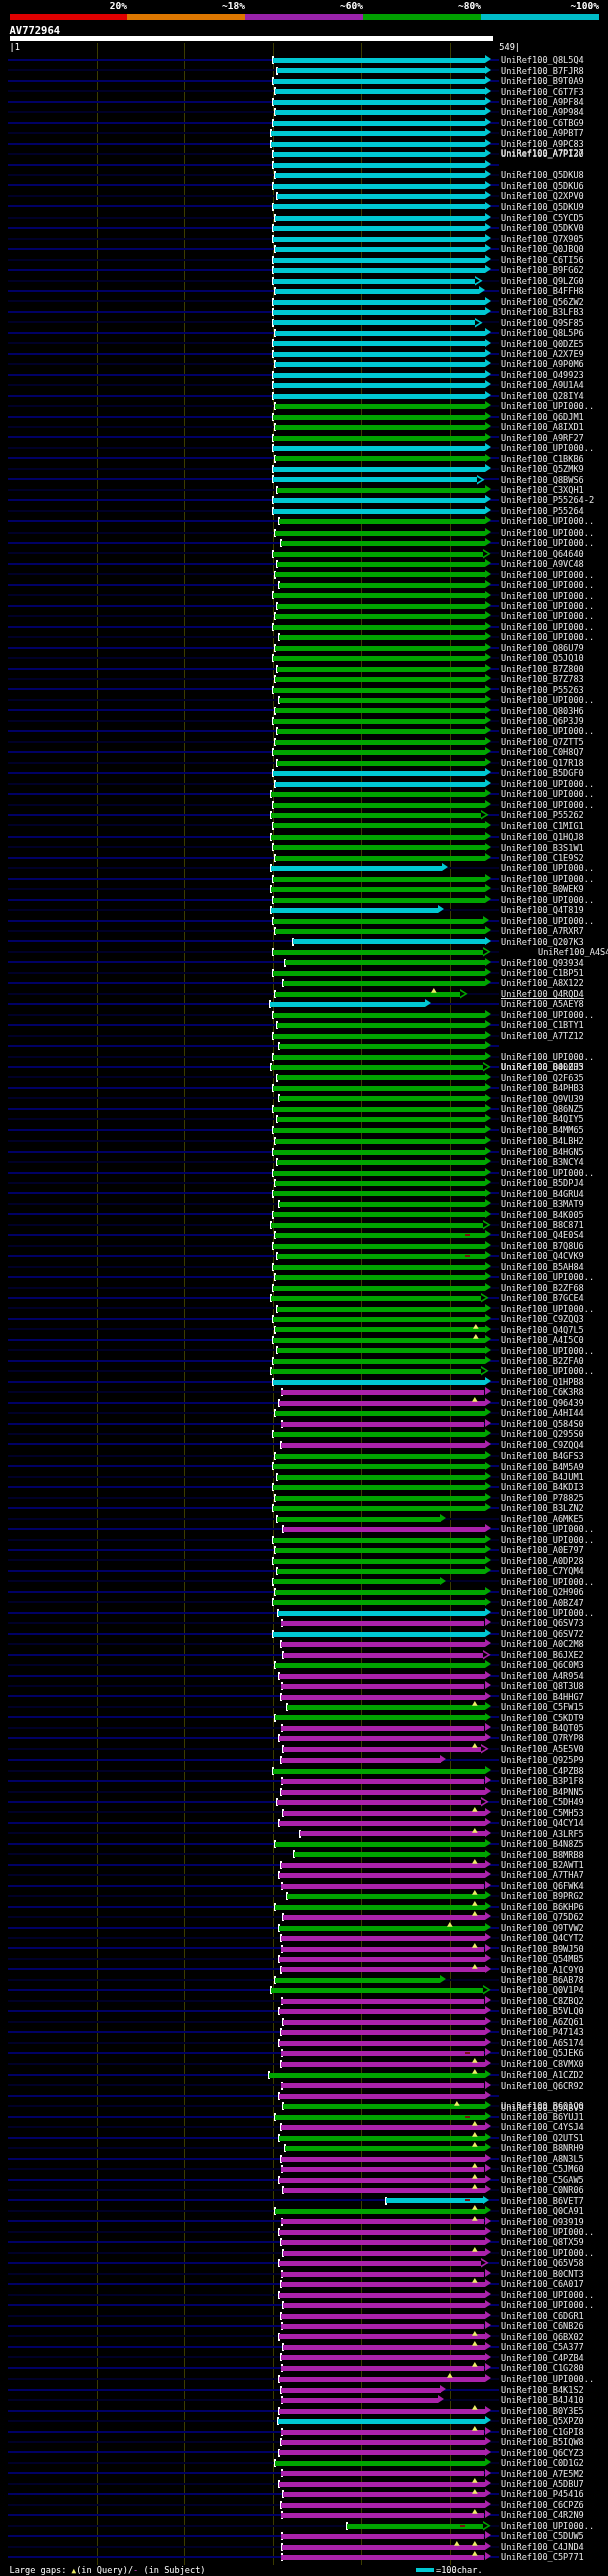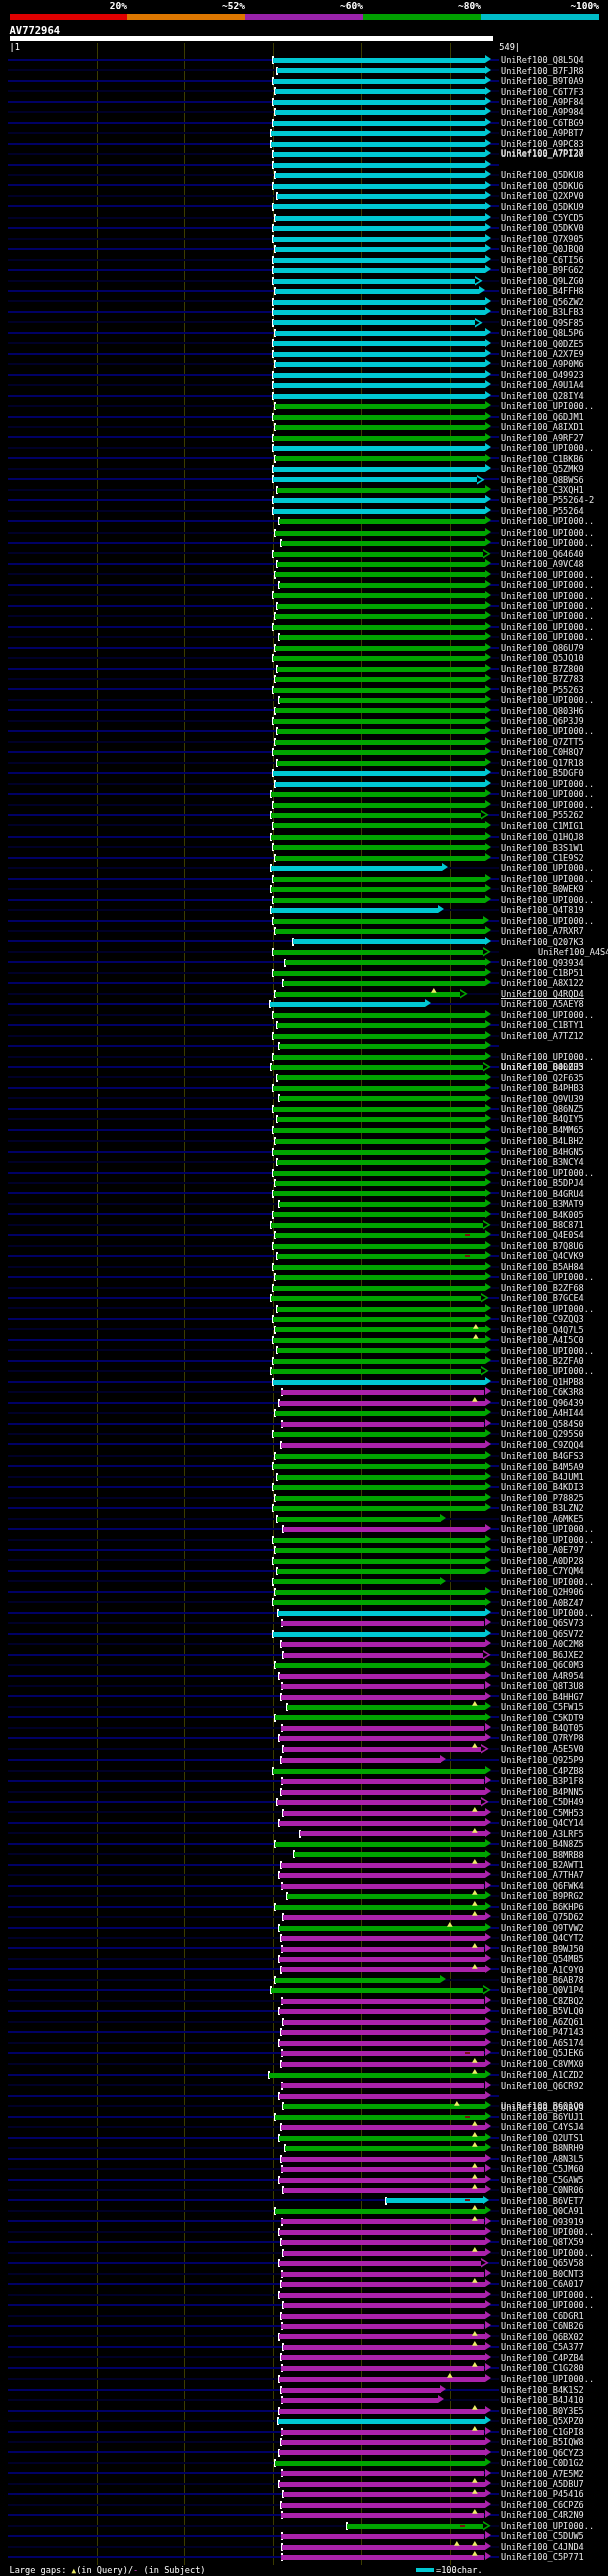--- a/index.html
+++ b/index.html
@@ -29,21 +29,21 @@
   #scale-legend{left:436px;top:2565px;font-size:8.6px;line-height:10.5px;color:#fff;white-space:pre;}
 </style>
 </head>
 <body>
 
 <div id="stage">
   <div id="identity-scale">
       <div class="seg" style="left: 9.5px; width: 118px; background: rgb(224, 0, 0);"></div>
       <div class="pctlab" style="left: 127px;">20%</div>
       <div class="seg" style="left: 127px; width: 118px; background: rgb(221, 119, 0);"></div>
-      <div class="pctlab" style="left: 245px;">~52%</div>
+      <div class="pctlab" style="left: 245px;">~18%</div>
       <div class="seg" style="left: 245px; width: 118px; background: rgb(153, 34, 170);"></div>
       <div class="pctlab" style="left: 363px;">~60%</div>
       <div class="seg" style="left: 363px; width: 118px; background: rgb(0, 160, 0);"></div>
       <div class="pctlab" style="left: 481px;">~80%</div>
       <div class="seg" style="left: 481px; width: 118px; background: rgb(0, 188, 200);"></div>
       <div class="pctlab" style="left: 599px;">~100%</div>
     </div>
   <span id="query-name" class="abs">AV772964</span>
 
   <div id="query-bar" class="abs"></div>

